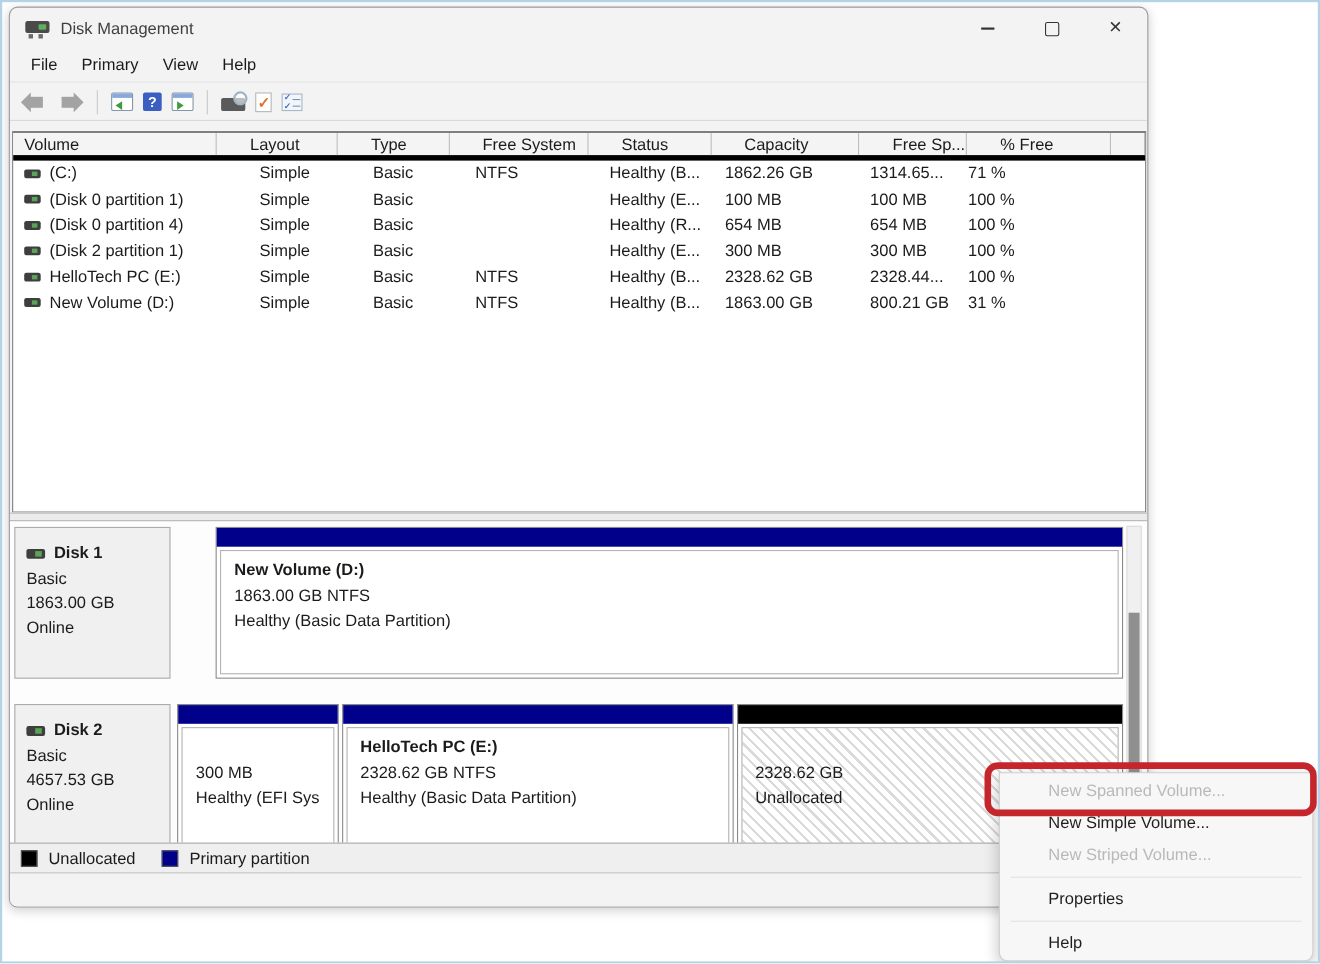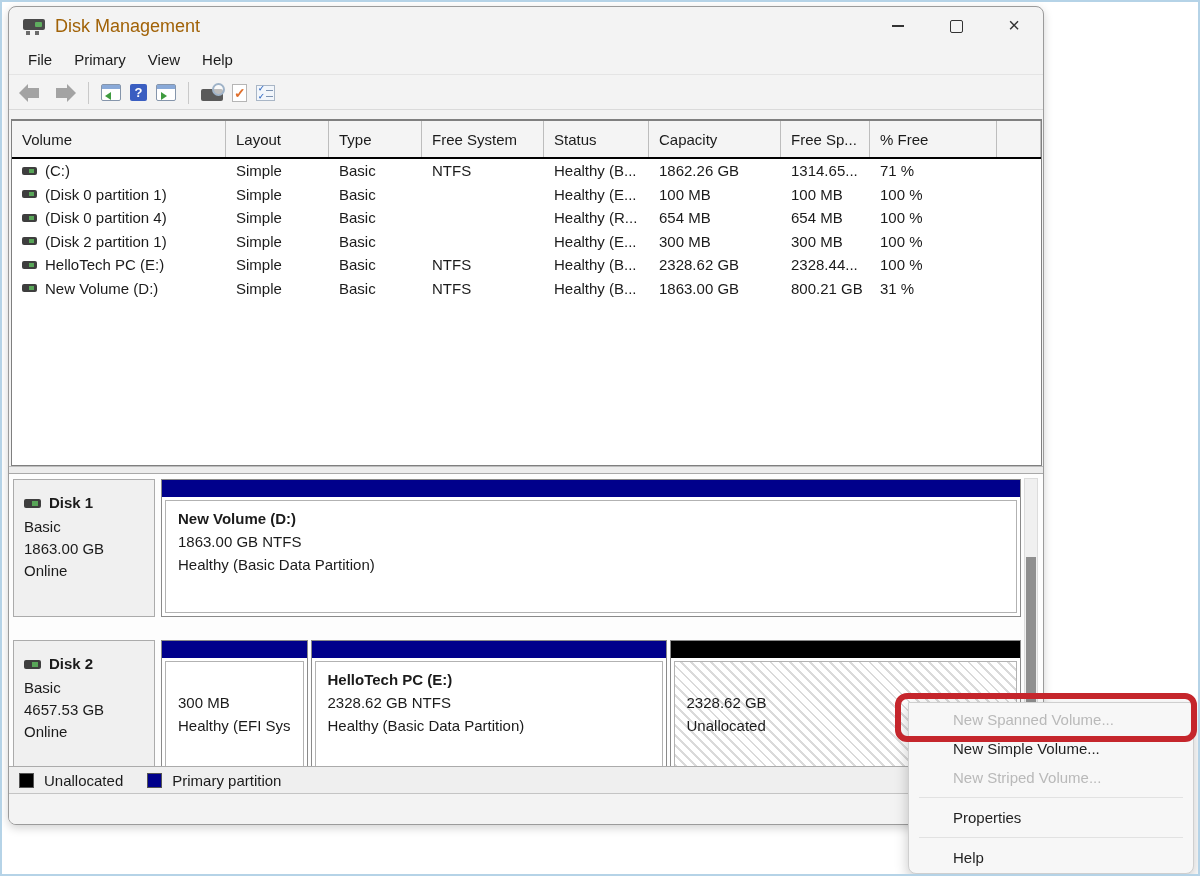--- a/index.html
+++ b/index.html
@@ -15,21 +15,21 @@
             box-shadow:0 3px 10px rgba(0,0,0,.18); overflow:hidden; }
 
   .titlebar { position:absolute; left:0; top:0; right:0; height:38px;
               display:flex; align-items:center; padding-left:14px; }
   .app-icon { width:22px; height:17px; position:relative; margin-right:10px; }
   .app-icon .drive { position:absolute; left:0; top:1px; width:22px; height:11px;
               background:#4a4a4a; border-radius:2px; }
   .app-icon .drive::after { content:""; position:absolute; right:3px; top:3px;
               width:7px; height:5px; background:#5fae5f; border-radius:1px; }
   .app-icon .feet { position:absolute; left:3px; bottom:0; width:4px; height:4px; background:#6b6b6b; box-shadow:9px 0 0 #6b6b6b; }
-  .title-text { font-size:18px; color:#a16207; }
+  .title-text { font-size:15px; color:#404040; }
   .win-controls { margin-left:auto; display:flex; align-items:center; height:100%; }
   .wc { width:58px; height:100%; display:flex; align-items:center; justify-content:center; color:#333; cursor:default; }
   .wc-min::before { content:""; width:12px; height:1.5px; background:#333; }
   .wc-max::before { content:""; width:11px; height:11px; border:1.5px solid #333; border-radius:2px; }
   .wc-close { font-size:20px; font-weight:300; padding-bottom:2px; }
 
   .menubar { position:absolute; left:0; top:38px; right:0; height:30px;
              display:flex; align-items:center; padding-left:8px;
              border-bottom:1px solid #e4e4e4; font-size:15px; color:#1b1b1b; }
   .menubar .mi { padding:4px 11px; border-radius:3px; }
@@ -62,38 +62,38 @@
   .list-ico { width:19px; height:16px; background:#f2f6fb; border:1px solid #a9b6c6; position:relative; }
   .list-ico::before { content:"\2713\A\2713"; white-space:pre; position:absolute; left:1px; top:-1px;
               color:#3a6fc4; font-size:8px; line-height:8px; font-weight:bold; }
   .list-ico::after { content:""; position:absolute; left:9px; top:4px; width:7px; height:1px;
               background:#7d93b2; box-shadow:0 6px 0 #7d93b2; }
 
   
   .vol-table { position:absolute; left:2px; top:112px; width:1031px; height:347px;
                background:#fff; border:1px solid #7f7f7f; border-top:2px solid #7f7f7f;
                font-size:15px; color:#1b1b1b; }
-  .thead { display:flex; height:38px; background:#f4f4f4; border-bottom:2px solid #000000; }
+  .thead { display:flex; height:25px; background:#f4f4f4; border-bottom:5px solid #000000;gap:20px; }
   .th { display:flex; align-items:center; padding-left:10px; border-right:1px solid #bdbdbd; }
   .trow { display:flex; height:23.5px; align-items:center; }
   .td { padding-left:10px; overflow:hidden; white-space:nowrap; display:flex; align-items:center; }
   .c0 { width:214px; } .c1 { width:103px; } .c2 { width:93px; } .c3 { width:122px; }
   .c4 { width:105px; } .c5 { width:132px; } .c6 { width:89px; } .c7 { width:127px; }
   .c8 { flex:1; }
   .vol-ico { flex:0 0 15px; width:15px; height:8px; background:#3e3e3e; border-radius:2px;
              margin-right:8px; position:relative; }
   .vol-ico::after { content:""; position:absolute; right:3px; top:2px; width:5px; height:4px; background:#58a558; }
 
   .splitter { position:absolute; left:0; top:459px; right:0; height:8px;
               background:#ececec; border-top:1px solid #bdbdbd; border-bottom:1px solid #a8a8a8; }
 
   
   .graph { position:absolute; left:0; top:467px; right:0; height:292px; background:#fdfdfd; }
   .disk-row { position:absolute; left:4px; right:22px; height:138px; display:flex; }
-  .disk-row.r1 { top:5px; } .disk-row.r2 { top:166px; }
+  .disk-row.r1 { top:5px;gap:35px; } .disk-row.r2 { top:166px; }
   .disk-panel { width:142px; background:#f0f0f0; border:1px solid #ababab;
                 padding:12px 0 0 10px; font-size:15px; color:#1b1b1b; line-height:22px; }
   .disk-panel .dname { font-weight:bold; display:flex; align-items:center; gap:8px; margin-bottom:2px; }
   .disk-ico { width:17px; height:9px; background:#3e3e3e; border-radius:2px; position:relative; }
   .disk-ico::after { content:""; position:absolute; right:3px; top:2px; width:6px; height:5px; background:#58a558; }
   .vol-wrap { flex:1; margin-left:6px; display:flex; gap:3px; }
   .partition { flex:1; border:1px solid #8a8a8a; background:#fff; display:flex; flex-direction:column; }
   .p-fixed1 { flex:0 0 135px; } .p-fixed2 { flex:0 0 356px; }
   .p-bar { height:17px; background:#00008b; }
   .p-bar.black { background:#000000; }

